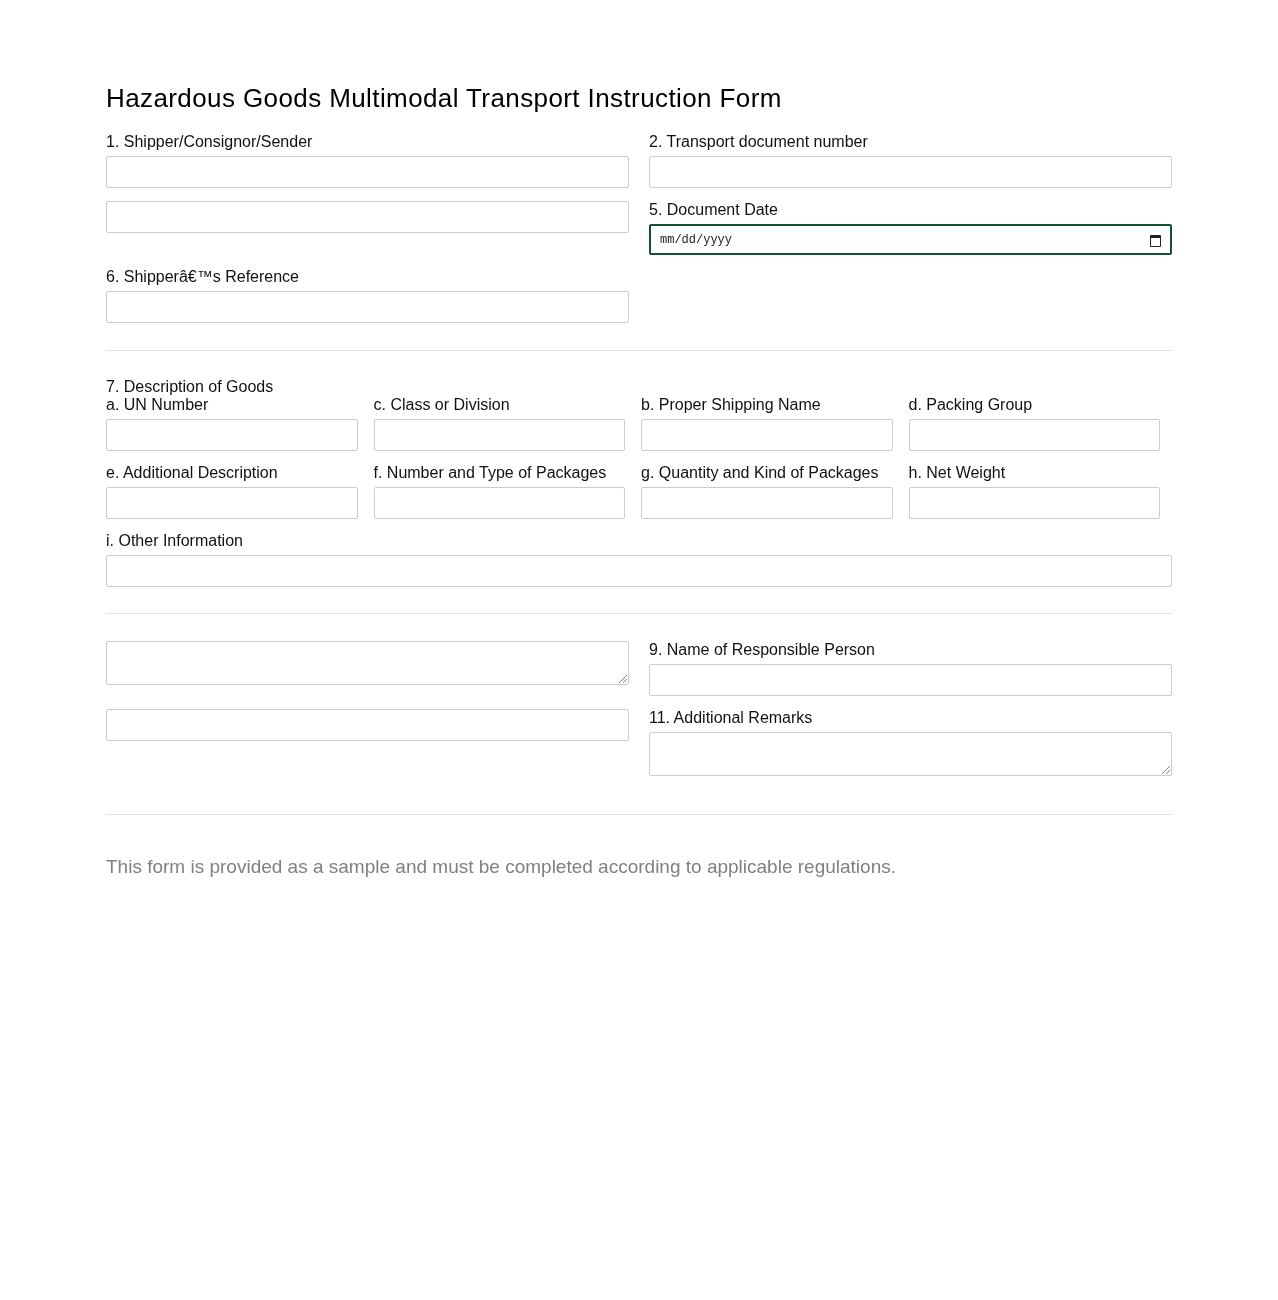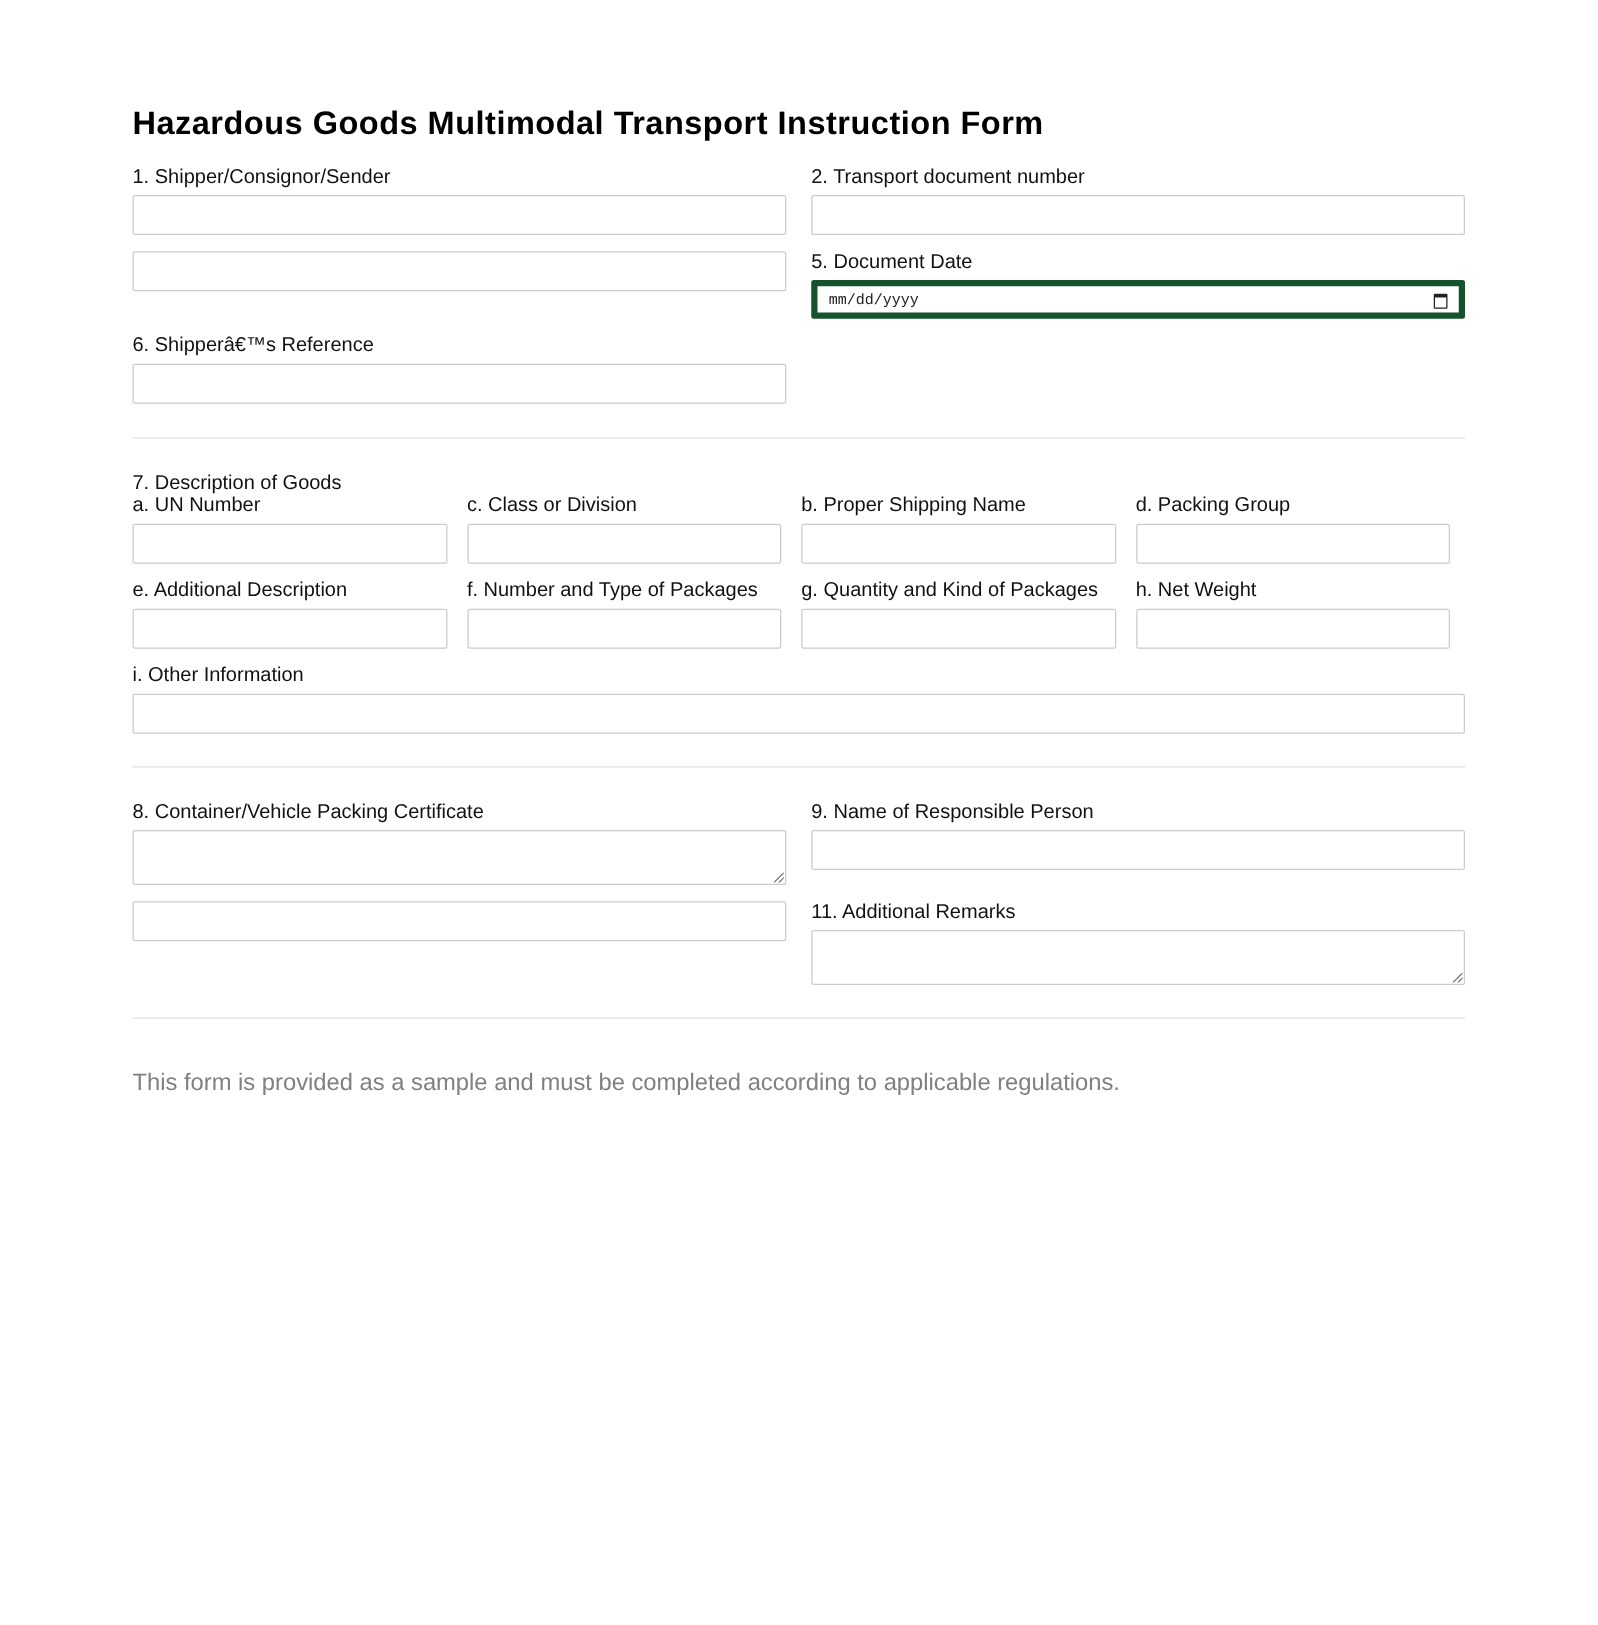--- a/index.html
+++ b/index.html
@@ -16,21 +16,21 @@
     }
     .container {
       position: absolute;
       left: 106px;
       top: 0;
       width: 1066px;
     }
     h1 {
       font-family: "Liberation Sans", sans-serif;
       font-size: 26px;
-      font-weight: bold;
+      font-weight: normal;
       letter-spacing: 0.4px;
       margin: 0;
       position: absolute;
       top: 82px;
       left: 0;
       line-height: 32px;
       color: #000;
     }
     .grid2 {
       display: grid;
@@ -64,21 +64,21 @@
       background: #fff;
       margin: 0;
       padding: 0 8px;
       font-family: "Liberation Sans", sans-serif;
       font-size: 14px;
     }
     .date-inp {
       box-sizing: border-box;
       height: 31px;
       width: 100%;
-      border: 5px solid #14532d;
+      border: 2px solid #14532d;
       border-radius: 2px;
       background: #fff;
       display: flex;
       align-items: center;
       justify-content: space-between;
       padding: 0 9px 0 9px;
     }
     .date-placeholder {
       font-family: "Liberation Mono", monospace;
       font-size: 12px;
@@ -209,21 +209,20 @@
 
   <div class="abs field" style="top:532px;">
     <label>i. Other Information</label>
     <input class="inp" type="text" value="" style="">
   </div>
 
   <div class="divider" style="top:613px;"></div>
 
   <div class="abs grid2" style="top:641px; row-gap:13px; align-items:start;">
     <div class="field">
-      <label>8. Container/Vehicle Packing Certificate</label>
       <div class="textarea">
         <span class="resize-grip"></span>
       </div>
     </div>
     <div class="field">
       <label>9. Name of Responsible Person</label>
       <input class="inp" type="text" value="" style="">
     </div>
     <div class="field">
       <input class="inp" type="text" value="" style="">

